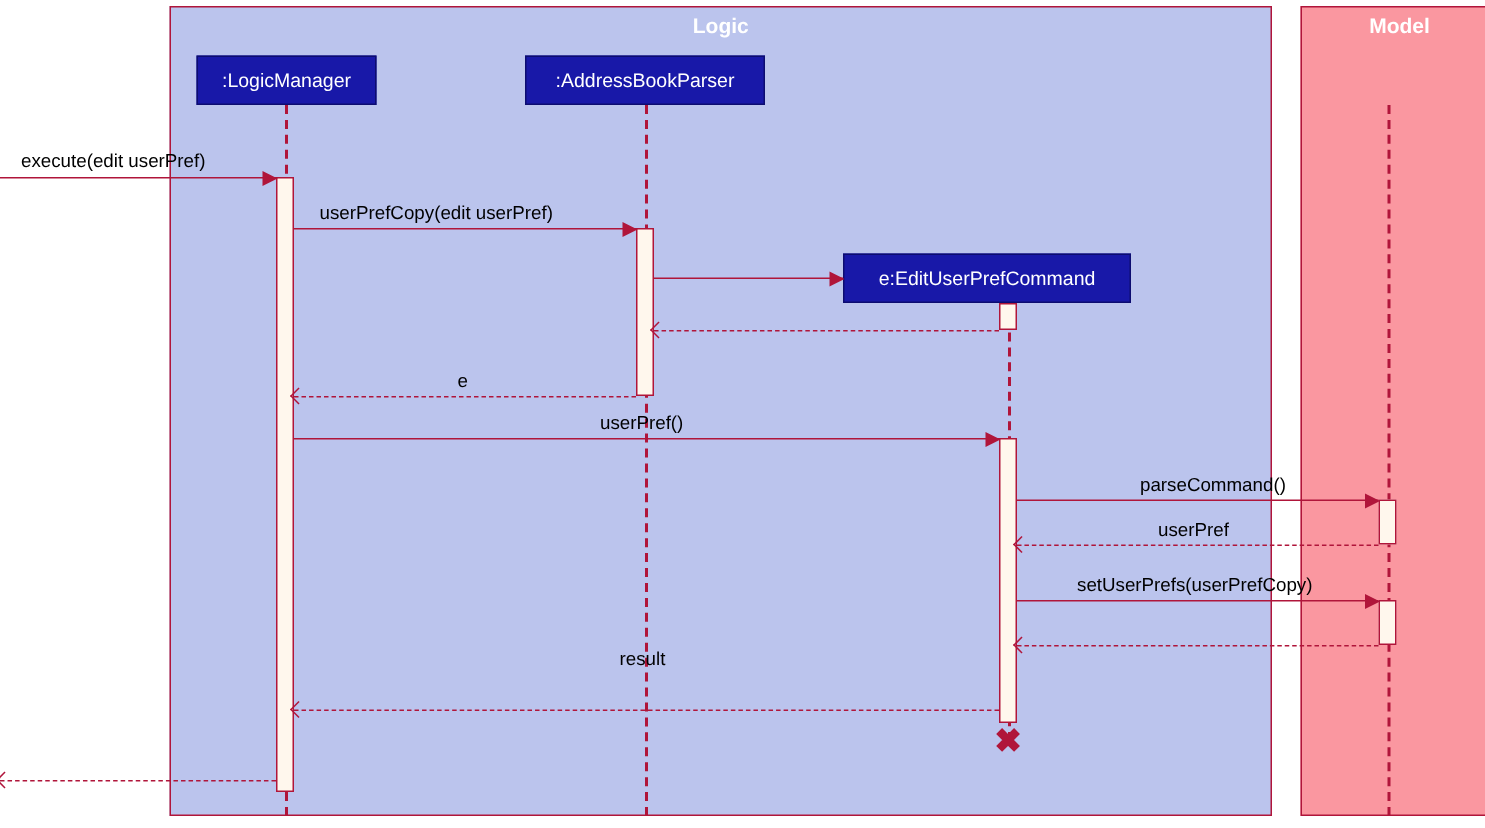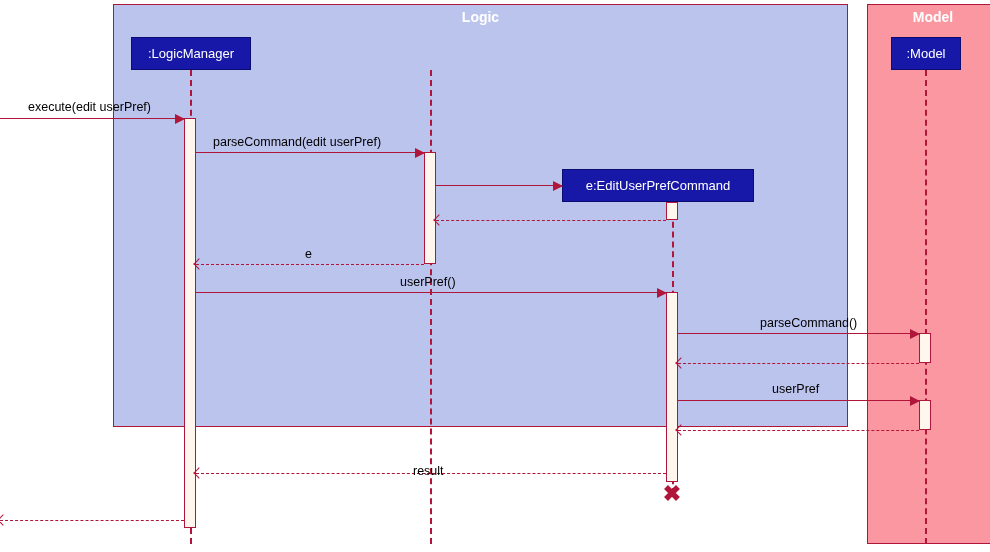--- a/index.html
+++ b/index.html
@@ -18,58 +18,58 @@
   .arrow-r { position: absolute; right: -1px; top: -5px; width: 0; height: 0; border-top: 5px solid transparent; border-bottom: 5px solid transparent; border-left: 10px solid #b0153a; }
   .arrow-l-open { position: absolute; left: -1px; top: -5px; width: 8px; height: 8px; border-top: 1.5px solid #b0153a; border-left: 1.5px solid #b0153a; transform: rotate(-45deg); }
   .msg-label { position: absolute; color: #000; font-size: 12.5px; white-space: nowrap; }
   .destroy { position: absolute; color: #b0153a; font-size: 22px; font-weight: bold; transform: translate(-50%,-50%); }
 </style>
 </head>
 <body>
 
 <div class="canvas">
 
-  <div class="frame frame-logic" style="left:113px; top:4px; width:735px; height:423px;">
+  <div class="frame frame-logic" style="left:113px; top:4px; width:735px; height:540px;">
     <div class="frame-title">Logic</div>
   </div>
   <div class="frame frame-model" style="left:867px; top:4px; width:132px; height:540px;">
     <div class="frame-title">Model</div>
   </div>
 
   <div class="lifeline-head" style="left:131px; top:37px; width:120px;">
     <span>:LogicManager</span>
   </div>
+  <div class="lifeline-head" style="left:350px; top:37px; width:160px;">
+    <span>:AddressBookParser</span>
+  </div>
   <div class="lifeline-head" style="left:562px; top:169px; width:192px;">
     <span>e:EditUserPrefCommand</span>
-  </div>
-  <div class="lifeline-head" style="left:891px; top:37px; width:70px;">
-    <span>:Model</span>
   </div>
 
   <div class="lifeline" style="left:190px; top:70px; height:474px;"></div>
   <div class="lifeline" style="left:430px; top:70px; height:474px;"></div>
   <div class="lifeline" style="left:672px; top:202px; height:292px;"></div>
   <div class="lifeline" style="left:925px; top:70px; height:474px;"></div>
 
   <div class="activation" style="left:184px; top:118px; height:410px;"></div>
   <div class="activation" style="left:424px; top:152px; height:112px;"></div>
   <div class="activation" style="left:666px; top:202px; height:18px;"></div>
   <div class="activation" style="left:666px; top:292px; height:190px;"></div>
   <div class="activation" style="left:919px; top:333px; height:30px;"></div>
   <div class="activation" style="left:919px; top:400px; height:30px;"></div>
 
   <div class="msg msg-solid" style="left:0px; top:118px; width:184px;">
     <div class="arrow-r"></div>
   </div>
-  <div class="msg-label" style="left:28px; top:100px;">execute(edit userPref)</div>
+  <div class="msg-label" style="left:14px; top:100px;">execute(edit userPref)</div>
 
   <div class="msg msg-solid" style="left:196px; top:152px; width:228px;">
     <div class="arrow-r"></div>
   </div>
-  <div class="msg-label" style="left:213px; top:135px;">parseCommand(edit userPref)</div>
+  <div class="msg-label" style="left:213px; top:135px;">userPrefCopy(edit userPref)</div>
 
   <div class="msg msg-solid" style="left:436px; top:185px; width:126px;">
     <div class="arrow-r"></div>
   </div>
 
   <div class="msg msg-dashed" style="left:436px; top:220px; width:230px;">
     <div class="arrow-l-open"></div>
   </div>
 
   <div class="msg msg-dashed" style="left:196px; top:264px; width:228px;">
@@ -83,34 +83,35 @@
   <div class="msg-label" style="left:400px; top:275px;">userPref()</div>
 
   <div class="msg msg-solid" style="left:678px; top:333px; width:241px;">
     <div class="arrow-r"></div>
   </div>
   <div class="msg-label" style="left:760px; top:316px;">parseCommand()</div>
 
   <div class="msg msg-dashed" style="left:678px; top:363px; width:241px;">
     <div class="arrow-l-open"></div>
   </div>
-  <div class="msg-label" style="left:772px; top:346px;margin-top:36px;">userPref</div>
+  <div class="msg-label" style="left:772px; top:346px;">userPref</div>
 
   <div class="msg msg-solid" style="left:678px; top:400px; width:241px;">
     <div class="arrow-r"></div>
   </div>
+  <div class="msg-label" style="left:718px; top:383px;">setUserPrefs(userPrefCopy)</div>
 
   <div class="msg msg-dashed" style="left:678px; top:430px; width:241px;">
     <div class="arrow-l-open"></div>
   </div>
 
   <div class="msg msg-dashed" style="left:196px; top:473px; width:470px;">
     <div class="arrow-l-open"></div>
   </div>
-  <div class="msg-label" style="left:413px; top:464px;">result</div>
+  <div class="msg-label" style="left:413px; top:432px;">result</div>
 
   <div class="msg msg-dashed" style="left:0px; top:520px; width:184px;">
     <div class="arrow-l-open"></div>
   </div>
 
   <div class="destroy" style="left:672px; top:494px;">✖</div>
 
 </div>
 
 </body></html>

